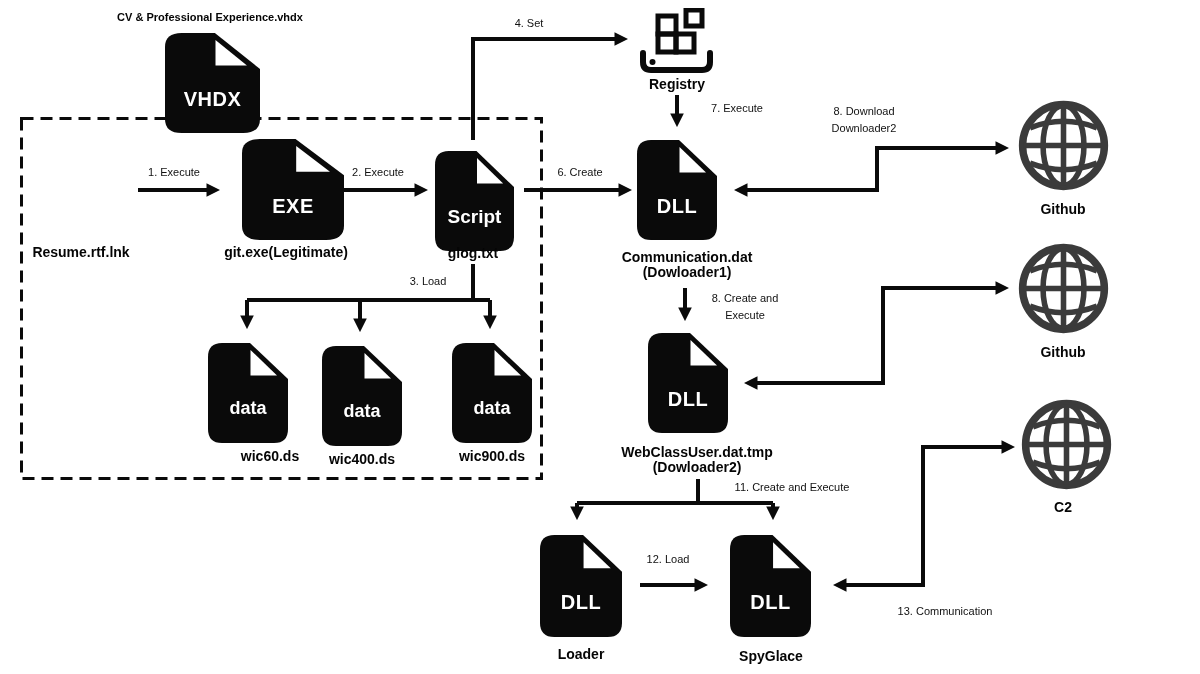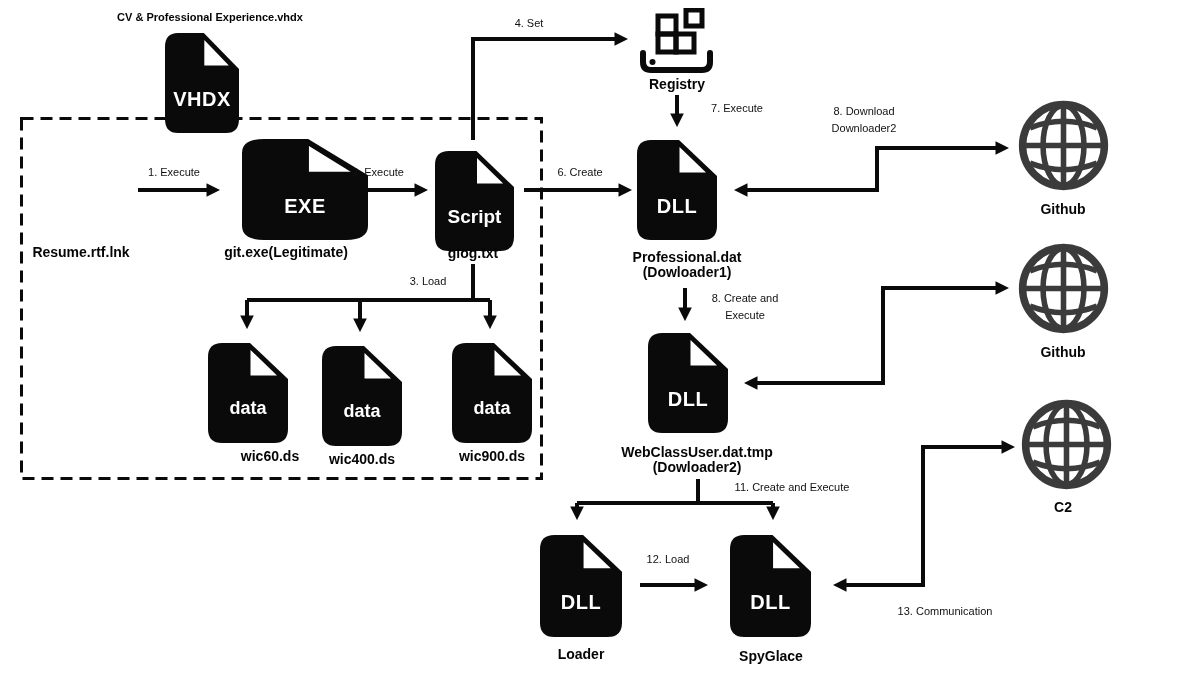--- a/index.html
+++ b/index.html
@@ -95,30 +95,30 @@
       <path d="M577 503 H773"></path>
       <path d="M577 503 V516" marker-end="url(#ah)"></path>
       <path d="M773 503 V516" marker-end="url(#ah)"></path>
       <path d="M640 585 H704" marker-end="url(#ah)"></path>
       <path d="M837 585 H923 V447 H1011" marker-start="url(#ah)" marker-end="url(#ah)"></path>
     </g>
   </svg>
 
   <div class="title" style="left:210px;top:11px;">CV &amp; Professional Experience.vhdx</div>
 
-  <div class="node" style="left:165px;top:33px;width:74px;height:100px;">
+  <div class="node" style="left:165px;top:33px;width:95px;height:100px;">
     <svg viewBox="0 0 80 100" preserveAspectRatio="none">
         <use href="#file-shape"></use>
       </svg>
     <div class="ftext">VHDX</div>
   </div>
 
   <div class="lbl" style="left:81px;top:245px;">Resume.rtf.lnk</div>
 
-  <div class="node" style="left:242px;top:139px;width:102px;height:101px;padding-left:24px;">
+  <div class="node" style="left:242px;top:139px;width:102px;height:101px;">
     <svg viewBox="0 0 80 100" preserveAspectRatio="none">
         <use href="#file-shape"></use>
       </svg>
     <div class="ftext">EXE</div>
   </div>
   <div class="lbl" style="left:286px;top:245px;">git.exe(Legitimate)</div>
 
   <div class="node" style="left:435px;top:151px;width:79px;height:100px;">
     <svg viewBox="0 0 80 100" preserveAspectRatio="none">
         <use href="#file-shape"></use>
@@ -134,21 +134,21 @@
   </div>
   <div class="lbl" style="left:677px;top:77px;">Registry</div>
 
   <div class="node" style="left:637px;top:140px;width:80px;height:100px;">
     <svg viewBox="0 0 80 100" preserveAspectRatio="none">
         <use href="#file-shape"></use>
       </svg>
     <div class="ftext">DLL</div>
   </div>
   <div class="lbl" style="left:687px;top:250px;">
-    <div>Professional.dat</div>
+    <div>Communication.dat</div>
     <div>(Dowloader1)</div>
   </div>
 
   <div class="node" style="left:208px;top:343px;width:80px;height:100px;">
     <svg viewBox="0 0 80 100" preserveAspectRatio="none">
         <use href="#file-shape"></use>
       </svg>
     <div class="ftext xs">data</div>
   </div>
   <div class="lbl" style="left:247px;top:449px;margin-left:23px;">wic60.ds</div>

